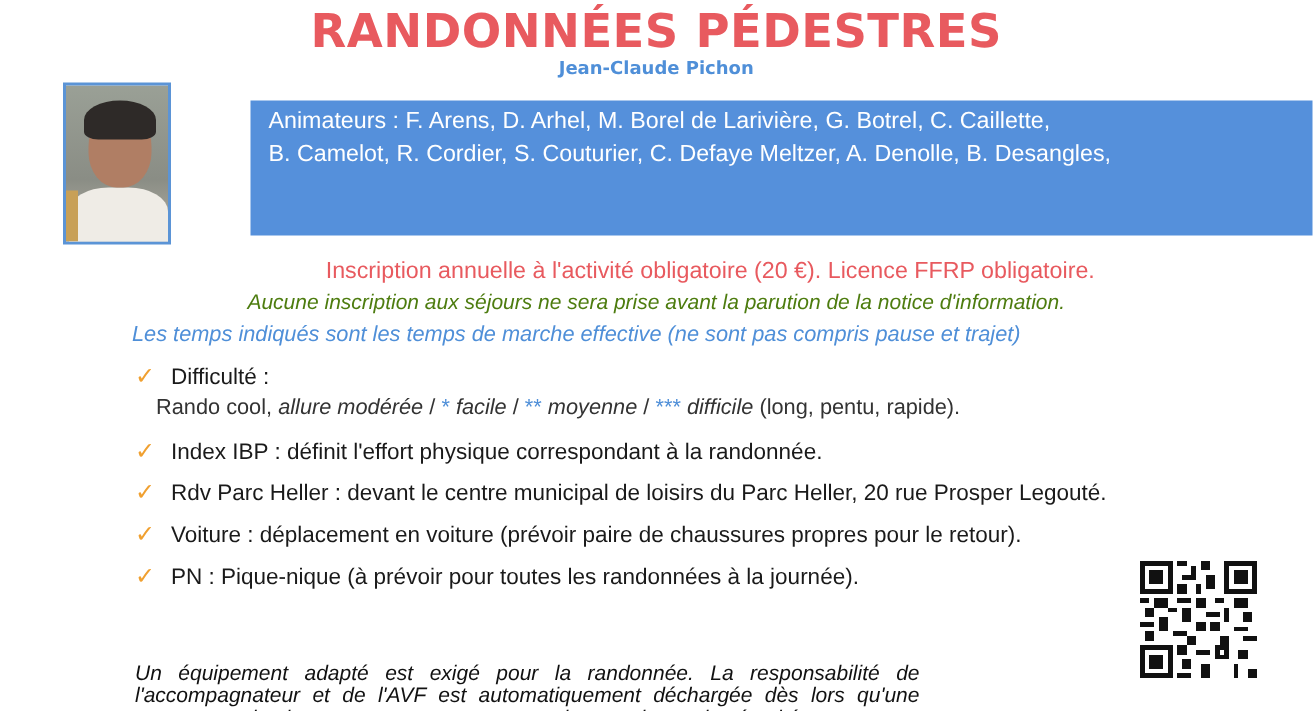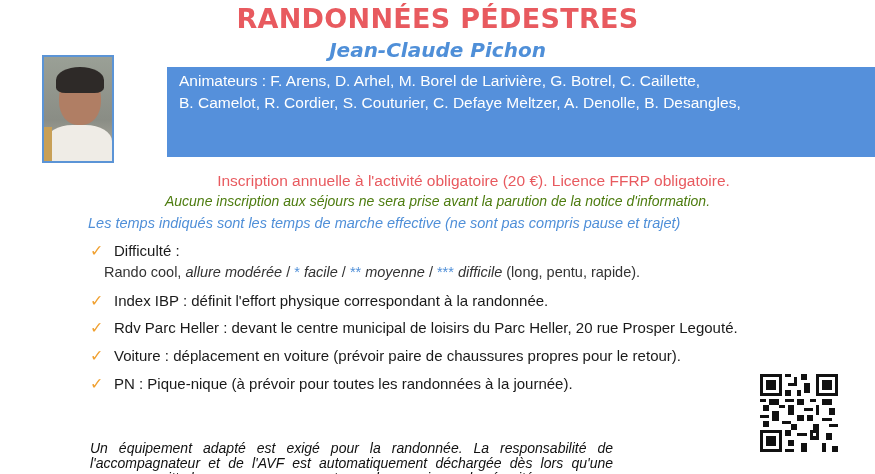--- a/index.html
+++ b/index.html
@@ -2,25 +2,25 @@
 <html><head>
 <meta charset="utf-8">
 <style>
   html, body { margin: 0; padding: 0; }
   body {
     width: 875px; height: 474px; background: #ffffff; overflow: hidden; position: relative;
     font-family: "Liberation Sans", sans-serif; color: #1a1a1a;
   }
   .title {
     position: absolute; left: 0; top: 3px; width: 875px; text-align: center;
-    font-family: "DejaVu Sans", sans-serif; font-weight: bold; font-size: 27px; color: #e85a5f; letter-spacing: 0.3px;
+    font-family: "DejaVu Sans", sans-serif; font-weight: bold; font-size: 31px; color: #e85a5f; letter-spacing: 0.3px;
   }
   .subtitle {
     position: absolute; left: 0; top: 38px; width: 875px; text-align: center;
-    font-family: "DejaVu Sans", sans-serif; font-weight: bold; font-size: 20px; color: #4f8fd8; font-style: italic;
+    font-family: "DejaVu Sans", sans-serif; font-weight: bold; font-size: 12px; color: #4f8fd8;
   }
   .photo {
     position: absolute; left: 42px; top: 55px; width: 68px; height: 104px;
     border: 2px solid #5b94d6; background: linear-gradient(180deg,#9aa096 0%,#8a8d85 60%,#b6b2a6 100%);
     overflow: hidden;
   }
   .photo .head { position: absolute; left: 15px; top: 16px; width: 42px; height: 52px; border-radius: 48% 48% 45% 45%; background: #b07e64; }
   .photo .hair { position: absolute; left: 12px; top: 10px; width: 48px; height: 26px; border-radius: 50% 50% 20% 20%; background: #2e2a28; }
   .photo .shirt { position: absolute; left: 2px; top: 68px; width: 66px; height: 40px; border-radius: 40% 40% 0 0; background: #efece6; }
   .photo .bottle { position: absolute; left: 0px; top: 70px; width: 8px; height: 34px; background: #c8a057; }

